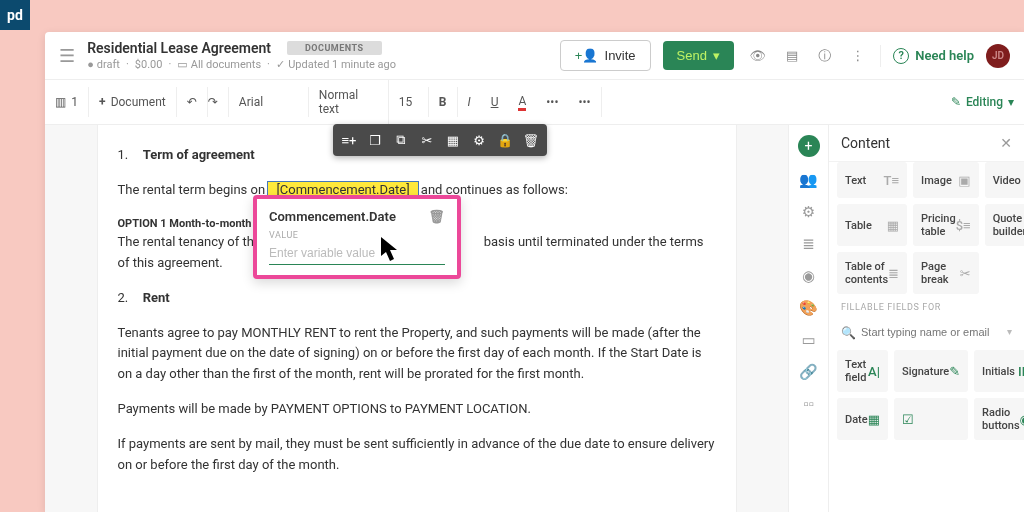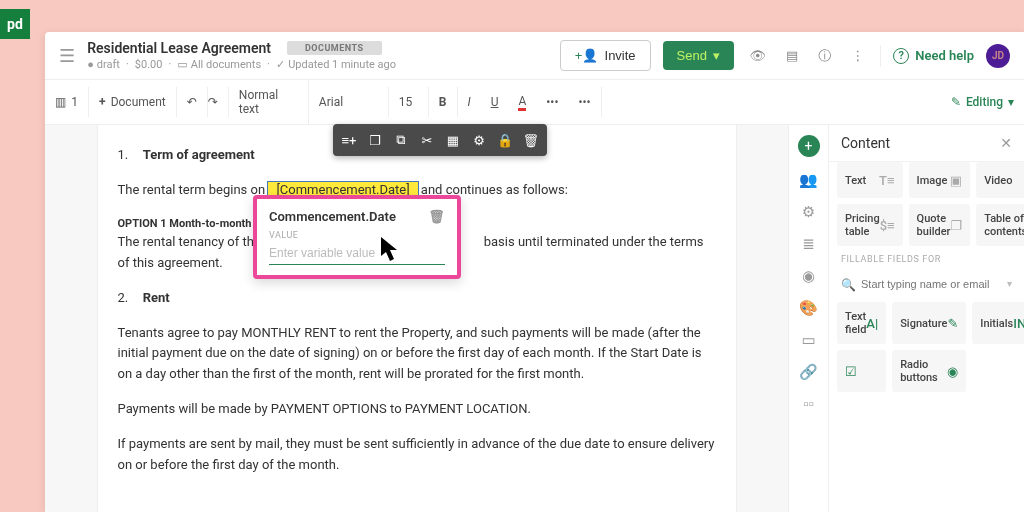--- a/index.html
+++ b/index.html
@@ -1,31 +1,31 @@
 <!DOCTYPE html>
 <html><head>
 <meta charset="utf-8">
 <style>
 * { box-sizing: border-box; margin: 0; padding: 0; }
 body { font-family: -apple-system, BlinkMacSystemFont, "Segoe UI", Roboto, Arial, sans-serif; background: #f8c9c1; width: 1024px; height: 512px; overflow: hidden; position: relative; font-size: 13px; color: #333; }
-.badge-top { position: absolute; top:9px; left:0; width:30px; height:30px; background:#15803d; color:#fff; display:flex; align-items:center; justify-content:center; font-weight:700; font-size:14px; }
+.badge-top { position: absolute; top:0; left:0; width:30px; height:30px; background:#0c4a6e; color:#fff; display:flex; align-items:center; justify-content:center; font-weight:700; font-size:14px; }
 .app { position:absolute; top:32px; left:45px; right:0; bottom:0; background:#fff; border-radius:4px 0 0 0; box-shadow:0 2px 8px rgba(0,0,0,.1); display:flex; flex-direction:column; overflow:hidden; }
 .header { display:flex; align-items:center; padding:8px 14px; border-bottom:1px solid #eee; gap:12px; }
 .hamburger { color:#999; cursor:pointer; font-size:18px; }
 .hinfo { flex:1; }
 .htitle { font-weight:600; font-size:14px; display:flex; align-items:center; gap:16px; }
 .chip { background:#dcdcdc; color:#777; font-size:9px; font-weight:700; padding:2px 18px; border-radius:2px; letter-spacing:.5px; }
 .hsub { color:#999; font-size:11px; margin-top:2px; display:flex; gap:6px; align-items:center; }
 .hsub span { display:flex; align-items:center; gap:3px; }
 .btn { display:inline-flex; align-items:center; gap:6px; padding:7px 14px; border-radius:4px; font-size:13px; font-weight:500; cursor:pointer; border:none; }
 .btn-outline { border:1px solid #ccc; color:#333; background:#fff; }
 .btn-green { background:#2a8556; color:#bef264; }
 .hicon { color:#888; cursor:pointer; padding:4px; }
 .help { color:#2a8556; font-weight:600; display:flex; align-items:center; gap:6px; }
-.avatar { width:24px; height:24px; border-radius:50%; background:#4c1d95; color:#c88; display:flex; align-items:center; justify-content:center; font-size:10px; font-weight:600; }
+.avatar { width:24px; height:24px; border-radius:50%; background:#7f1d1d; color:#c88; display:flex; align-items:center; justify-content:center; font-size:10px; font-weight:600; }
 .toolbar { display:flex; align-items:center; border-bottom:1px solid #eee; font-size:12px; color:#555; }
 .tbitem { padding:8px 10px; border-right:1px solid #eee; display:flex; align-items:center; gap:5px; cursor:pointer; }
 .tbitem:last-child { border-right:none; }
 .tbspacer { flex:1; }
 .editing { color:#2a8556; font-weight:500; }
 .body { flex:1; display:flex; overflow:hidden; }
 .canvas { flex:1; overflow:auto; position:relative; background:#f7f7f7; }
 .page { background:#fff; margin:0 auto; max-width:640px; padding:20px 20px 30px 20px; font-size:13px; line-height:1.6; color:#333; position:relative; border:1px solid #eee; border-top:none; }
 .sec { margin-bottom:14px; }
 .secnum { display:inline-block; width:22px; }
@@ -39,21 +39,21 @@
 .poplabel { font-size:9px; color:#aaa; letter-spacing:.5px; margin-top:6px; }
 .popinput { width:100%; border:none; border-bottom:1px solid #2a8556; padding:4px 0; font-size:12px; outline:none; margin-top:2px; }
 .popinput::placeholder { color:#bbb; }
 .cursor { position:absolute; top:236px; left:380px; z-index:30; font-size:26px; color:#000; pointer-events:none; }
 .rail { width:40px; border-left:1px solid #eee; display:flex; flex-direction:column; align-items:center; gap:14px; padding-top:10px; background:#fff; }
 .railicon { color:#9a9a9a; cursor:pointer; font-size:15px; }
 .railicon.active { background:#2a8556; color:#fff; width:22px; height:22px; border-radius:50%; display:flex; align-items:center; justify-content:center; font-size:14px; }
 .panel { width:196px; border-left:1px solid #eee; background:#fff; display:flex; flex-direction:column; overflow:auto; font-size:12px; }
 .phead { padding:10px 12px; font-weight:400; font-size:14px; display:flex; justify-content:space-between; align-items:center; border-bottom:1px solid #f2f2f2;gap:48px; }
 .psub { font-size:9px; color:#aaa; letter-spacing:.6px; padding:8px 12px 4px; }
-.grid { display:grid; grid-template-columns:1fr 1fr 1fr 1fr; gap:6px; padding:0 8px; }
+.grid { display:grid; grid-template-columns:1fr 1fr 1fr; gap:6px; padding:0 8px; }
 .block { background:#f6f6f6; border-radius:3px; padding:8px; display:flex; justify-content:space-between; align-items:center; font-size:11px; cursor:pointer; min-height:36px; font-weight:500; color:#444; }
 .block .bicon { color:#aaa; font-size:13px; }
 .search { margin:6px 12px 8px; position:relative; }
 .search input { width:100%; border:none; font-size:11px; padding:4px 12px 4px 20px; outline:none; color:#777; }
 .search .sicon { position:absolute; left:0; top:4px; color:#bbb; font-size:12px; }
 .search .darrow { position:absolute; right:0; top:4px; color:#bbb; font-size:10px; }
 .ffgrid .block .bicon { color:#2a8556; }
 svg { display:block; }
 </style>
 </head>
@@ -98,22 +98,22 @@
   </div>
 
   <div class="toolbar">
     <div class="tbitem">▥ <span>1</span></div>
     <div class="tbitem">
         <b>+</b> 
         <span>Document</span>
       </div>
     <div class="tbitem">↶</div>
     <div class="tbitem" style="border-left:none;margin-left:-10px">↷</div>
+    <div class="tbitem" style="width:80px">Arial</div>
     <div class="tbitem" style="width:80px">Normal text</div>
-    <div class="tbitem" style="width:80px">Arial</div>
     <div class="tbitem" style="width:40px">15</div>
     <div class="tbitem">
         <b>B</b>
       </div>
     <div class="tbitem" style="border:none">
         <i>I</i>
       </div>
     <div class="tbitem" style="border:none">
         <u>U</u>
       </div>

